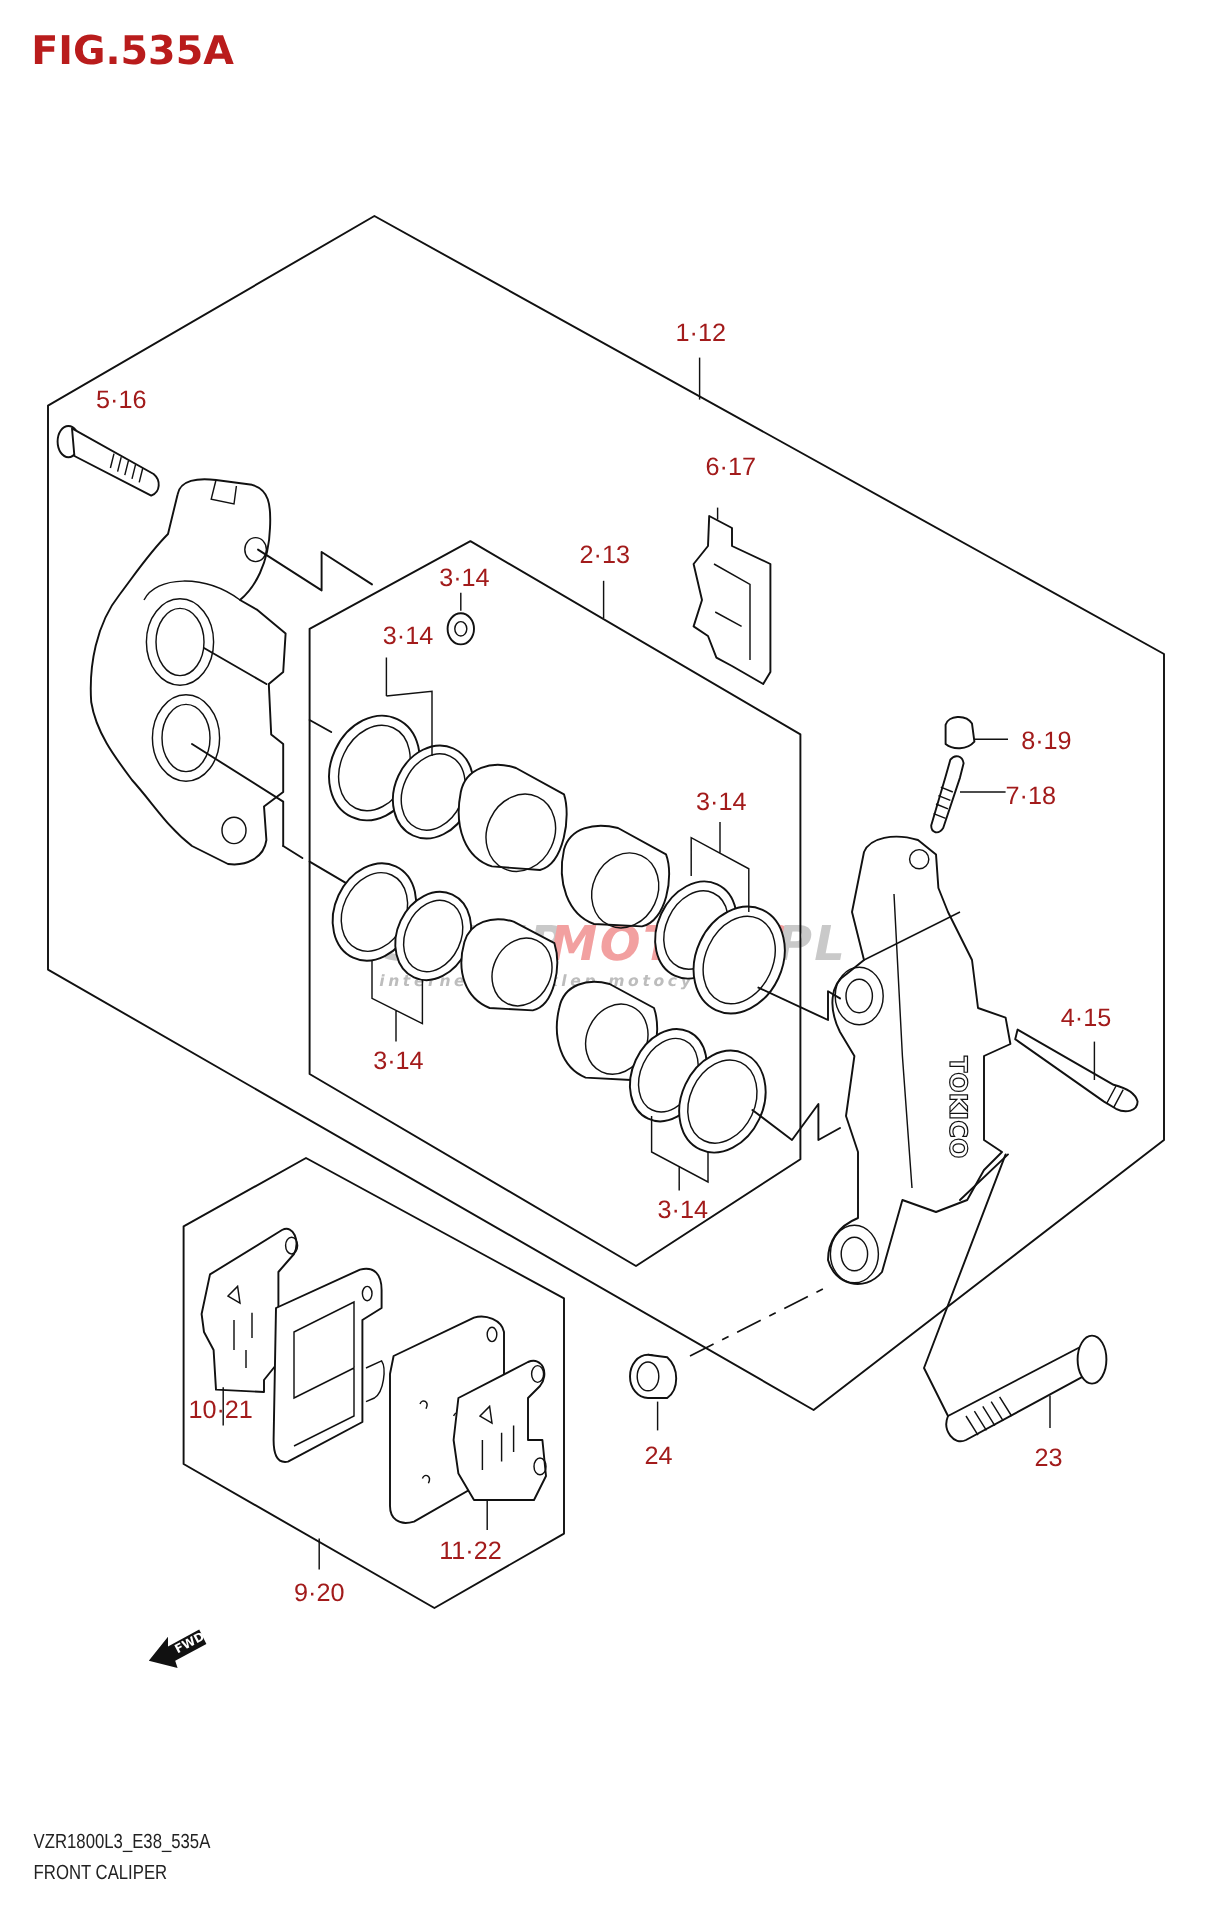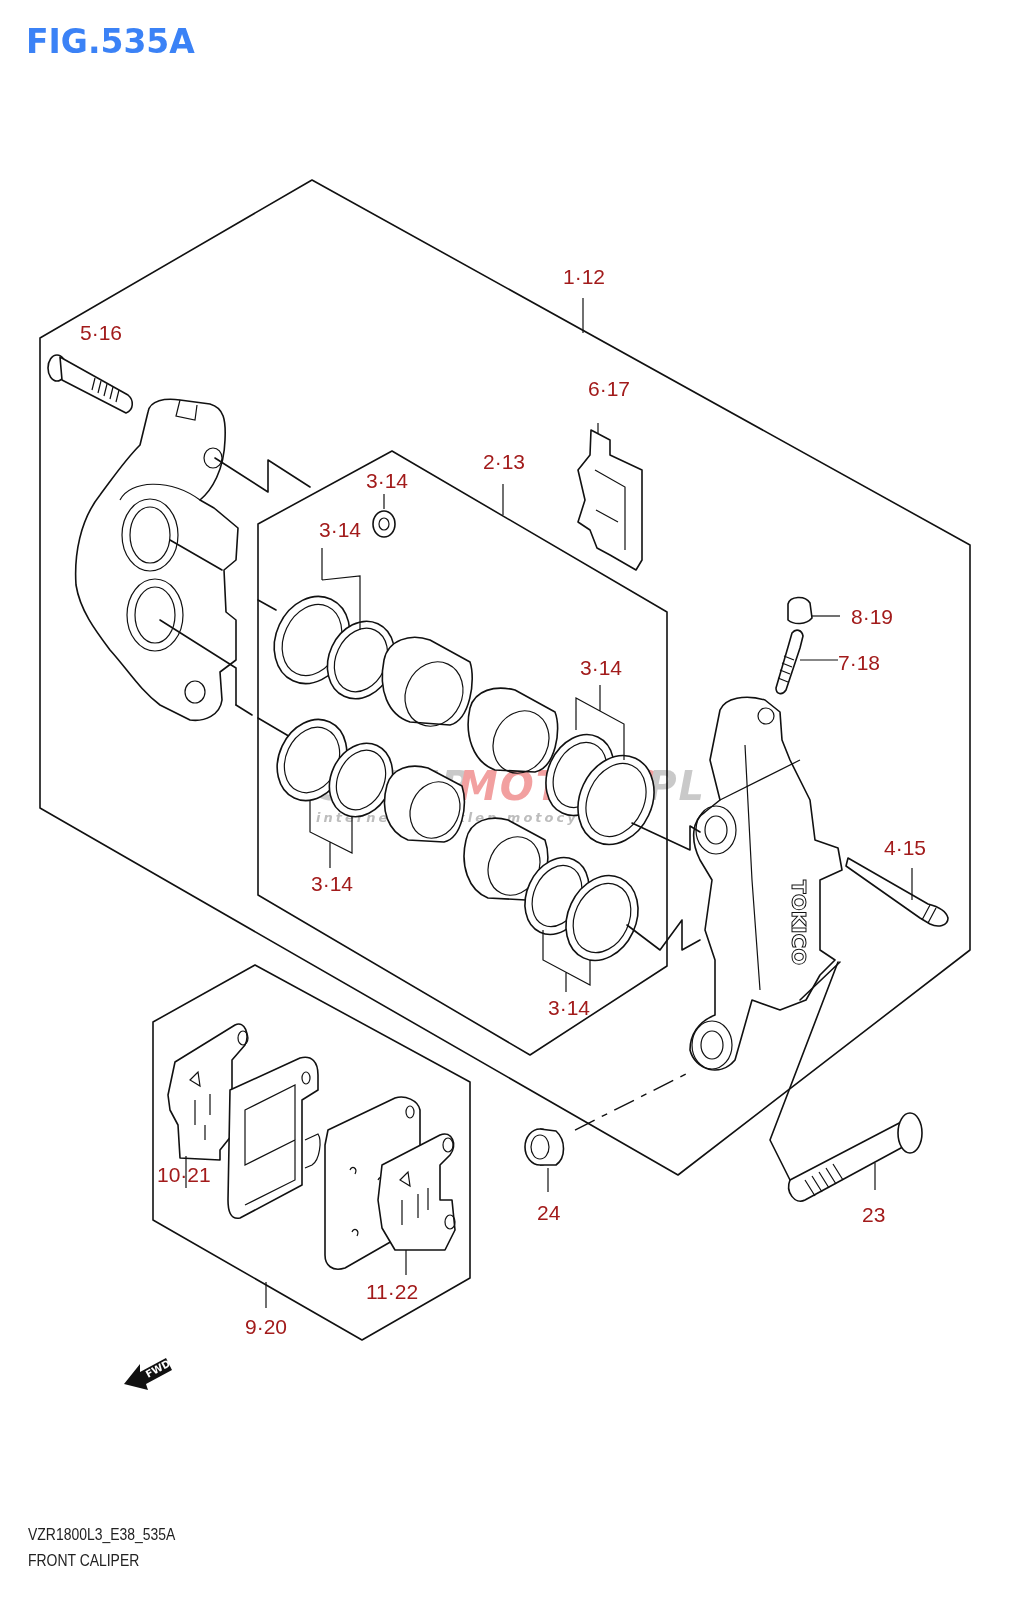--- a/index.html
+++ b/index.html
@@ -1,17 +1,17 @@
 <!DOCTYPE html>
 <html><head>
 <meta charset="utf-8">
 <style>
   html,body{margin:0;padding:0;background:#fff;}
   body{width:1020px;height:1600px;position:relative;overflow:hidden;font-family:"Liberation Sans",sans-serif;}
-  #fig-title{position:absolute;left:26px;top:22px;font-family:"DejaVu Sans",sans-serif;font-weight:bold;font-size:33px;color:#3b82f6;letter-spacing:0px;}
+  #fig-title{position:absolute;left:26px;top:22px;font-family:"DejaVu Sans",sans-serif;font-weight:bold;font-size:33px;color:#b91c1c;letter-spacing:0px;}
   #diagram{position:absolute;left:0;top:0;}
   .ln{fill:none;stroke:#111;stroke-width:1.6;stroke-linejoin:round;stroke-linecap:round;}
   .thin{fill:none;stroke:#111;stroke-width:1.2;}
   .dash{fill:none;stroke:#111;stroke-width:1.4;stroke-dasharray:22 8 6 8;}
   .part{fill:#fff;stroke:#111;stroke-width:1.6;stroke-linejoin:round;}
   .lbl{font-family:"Liberation Sans",sans-serif;font-size:21px;fill:#a21b1b;}
   .wm1{font-family:"DejaVu Sans",sans-serif;font-weight:bold;font-style:italic;font-size:40px;letter-spacing:2px;}
   .wm2{font-family:"DejaVu Sans",sans-serif;font-weight:bold;font-style:italic;font-size:13px;letter-spacing:3px;fill:#bdbdbd;}
   .foot{position:absolute;left:28px;font-family:"Liberation Sans",sans-serif;font-size:17px;color:#222;transform:scaleX(0.82);transform-origin:left;}
   #foot-code{top:1525px;}

